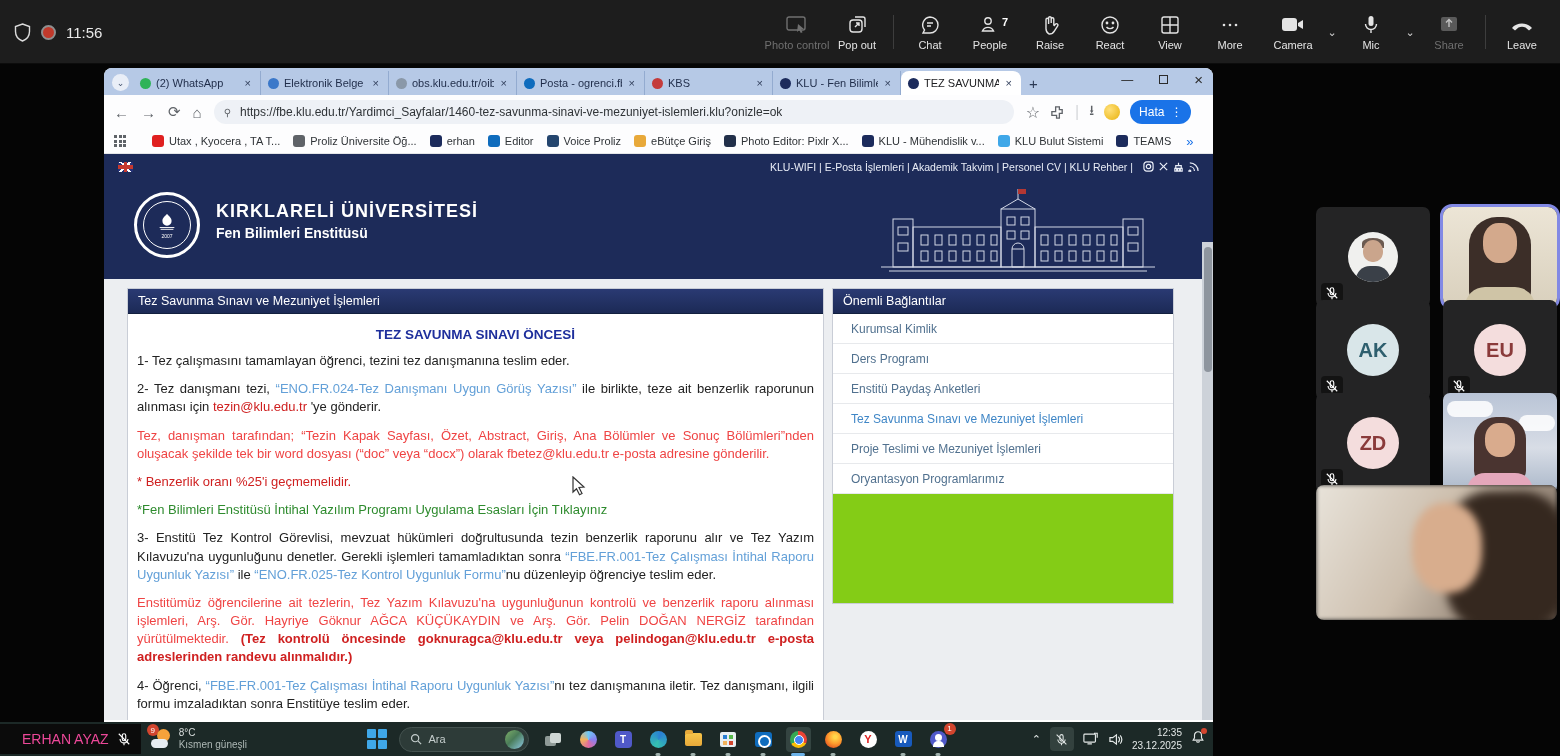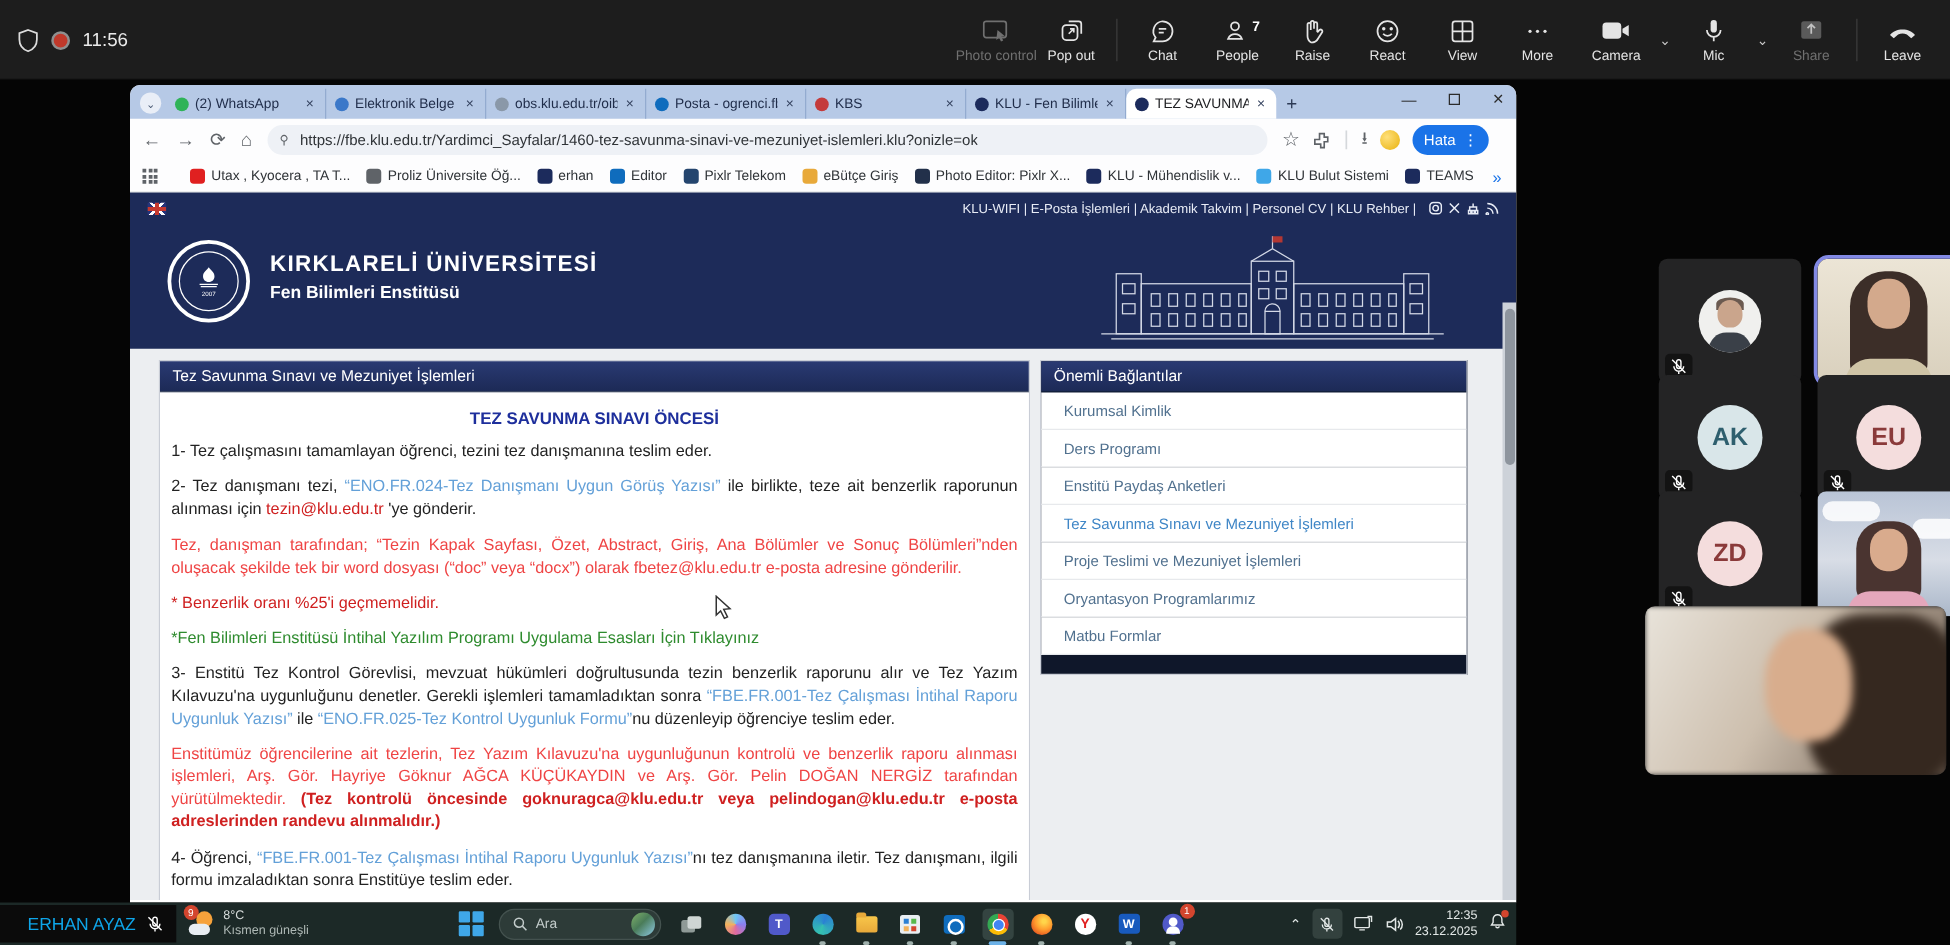--- a/index.html
+++ b/index.html
@@ -80,29 +80,29 @@
   .panel-h{height:25px;background:linear-gradient(#2a3a73,#1c2a56);color:#fff;font-size:12.5px;display:flex;align-items:center;padding:0 10px;border-bottom:1px solid #12203f;}
   .main-panel{left:23px;top:134px;width:697px;bottom:-6px;}
   .main-body{position:absolute;inset:25px 0 0 0;background:#fff;padding:6px 9px;overflow:hidden;}
   .ctitle{text-align:center;color:#1e2f9c;font-weight:bold;font-size:13.5px;margin:7px 0 4px 0;}
   .para{font-size:13px;line-height:1.4;color:#222;text-align:justify;margin:10px 0;}
   .seg-l{color:#63a0d8;}
   .seg-r{color:#cf2020;}
   .seg-rb{color:#cf2020;font-weight:bold;}
   .seg-p{color:#ef4444;}
   .seg-g{color:#2e8b2e;}
-  .side-panel{left:728px;top:134px;width:342px;height:252px;background:#0f172a;}
+  .side-panel{left:728px;top:134px;width:342px;height:316px;background:#84cc16;}
   .side-link{height:30px;display:flex;align-items:center;padding:0 18px;font-size:12px;color:#51718f;border-bottom:1px solid #e7e9ec;background:#fff;cursor:pointer;}
   .side-link.active{color:#3f86c6;}
   .scrollbar{position:absolute;right:0;top:88px;width:11px;bottom:0;background:#cdd2d9;}
   .scroll-thumb{position:absolute;left:1.5px;top:5px;width:8px;height:125px;border-radius:4px;background:#8e959e;}
 
   
   .people-col{position:absolute;left:1316px;top:207px;width:241px;}
-  .tile{position:absolute;width:114px;height:100px;border-radius:7px;background:#242425;overflow:hidden;margin-left:11px;}
+  .tile{position:absolute;width:114px;height:100px;border-radius:7px;background:#242425;overflow:hidden;}
   .tile.video-active{outline:3px solid #8289e4;border-radius:9px;}
   .initials{position:absolute;left:50%;top:50%;transform:translate(-50%,-50%);width:52px;height:52px;border-radius:50%;display:flex;align-items:center;justify-content:center;font-size:20px;font-weight:bold;}
   .mutebox{position:absolute;left:5px;bottom:5px;width:22px;height:19px;border-radius:4px;background:rgba(15,15,15,.8);display:flex;align-items:center;justify-content:center;}
   .mutebox svg{stroke:#fff;fill:none;stroke-width:1.3;}
   .avatar-photo{position:absolute;left:50%;top:50%;transform:translate(-50%,-50%);width:50px;height:50px;border-radius:50%;background:#f0f0ee;overflow:hidden;}
   .ap-head{position:absolute;left:50%;top:8px;transform:translateX(-50%);width:20px;height:22px;border-radius:50% 50% 45% 45%;background:#caa58c;}
   .ap-hair{position:absolute;left:50%;top:6px;transform:translateX(-50%);width:22px;height:10px;border-radius:50% 50% 0 0;background:#6b5a50;}
   .ap-body{position:absolute;left:50%;bottom:-4px;transform:translateX(-50%);width:34px;height:20px;border-radius:14px 14px 0 0;background:#3a4048;}
   .vid1{position:absolute;inset:0;background:linear-gradient(#ece5d6,#d9d0bd);}
   .vid1 .hair{position:absolute;left:50%;top:10px;transform:translateX(-50%);width:62px;height:86px;border-radius:28px 28px 12px 12px;background:#3c2e28;}
@@ -113,21 +113,21 @@
   .vid2 .hair{position:absolute;left:50%;top:24px;transform:translateX(-50%);width:52px;height:64px;border-radius:22px 22px 10px 10px;background:#4a3430;}
   .vid2 .face{position:absolute;left:50%;top:30px;transform:translateX(-50%);width:30px;height:34px;border-radius:45%;background:#d9ab8d;}
   .vid2 .body{position:absolute;left:50%;bottom:-6px;transform:translateX(-50%);width:66px;height:26px;border-radius:18px 18px 0 0;background:#e4a7bb;}
   .bigtile{position:absolute;left:1316px;top:485px;width:241px;height:135px;border-radius:8px;background:#202020;overflow:hidden;}
   .bigvid{position:absolute;inset:0;background:linear-gradient(120deg,#e8e3da 0%,#cdbfae 45%,#6a5a4e 100%);filter:blur(2px);}
   .bigvid .hair{position:absolute;left:54%;top:6px;width:120px;height:140px;border-radius:45px;background:#35281f;filter:blur(4px);}
   .bigvid .face{position:absolute;left:40%;top:18px;width:70px;height:90px;border-radius:45%;background:#d8ad8d;filter:blur(3px);}
 
   
   .taskbar{position:absolute;left:0;top:722px;width:1213px;height:34px;background:#1c2927;display:flex;align-items:center;}
-  .presenter{height:30px;background:#0b0b0b;display:flex;align-items:center;gap:8px;color:#0ea5e9;font-size:14px;padding:0 10px 0 22px;}
+  .presenter{height:30px;background:#0b0b0b;display:flex;align-items:center;gap:8px;color:#ec4899;font-size:14px;padding:0 10px 0 22px;}
   .presenter svg{stroke:#fff;fill:none;stroke-width:1.3;}
   .weather{display:flex;align-items:center;gap:6px;margin-left:10px;}
   .wicon{position:relative;width:22px;height:20px;}
   .wsun{position:absolute;left:6px;top:0;width:13px;height:13px;border-radius:50%;background:#f6a23b;}
   .wcloud{position:absolute;left:0;bottom:1px;width:17px;height:9px;border-radius:6px;background:#e8edf2;}
   .wbadge{position:absolute;left:-4px;top:-5px;min-width:12px;height:12px;border-radius:7px;background:#d3452e;color:#fff;font-size:8px;display:flex;align-items:center;justify-content:center;padding:0 2px;}
   .wtxt{color:#d8dddc;font-size:10px;line-height:1.25;}
   .winbtn{margin-left:120px;display:grid;grid-template-columns:9px 9px;grid-gap:1.5px;cursor:pointer;}
   .winbtn i{width:9px;height:9px;background:#3fa7e8;border-radius:1px;}
   .searchpill{margin-left:12px;width:130px;height:25px;border-radius:13px;background:#2d3b38;border:1px solid #44524f;display:flex;align-items:center;gap:7px;padding:0 4px 0 10px;color:#c3cccb;font-size:11px;cursor:text;}
@@ -400,21 +400,21 @@
           <div class="bm">
             <span class="bico" style="background: rgb(28, 43, 92);"></span>
             <span>erhan</span>
           </div>
           <div class="bm">
             <span class="bico" style="background: rgb(15, 108, 189);"></span>
             <span>Editor</span>
           </div>
           <div class="bm">
             <span class="bico" style="background: rgb(36, 69, 110);"></span>
-            <span>Pixlr Telekom</span>
+            <span>Voice Proliz</span>
           </div>
           <div class="bm">
             <span class="bico" style="background: rgb(232, 169, 58);"></span>
             <span>eBütçe Giriş</span>
           </div>
           <div class="bm">
             <span class="bico" style="background: rgb(34, 48, 74);"></span>
             <span>Photo Editor: Pixlr X...</span>
           </div>
           <div class="bm">
@@ -543,21 +543,20 @@
 
       <div class="panel side-panel">
         <div class="panel-h">Önemli Bağlantılar</div>
         <div id="side-links">
             <div class="side-link">Kurumsal Kimlik</div>
             <div class="side-link">Ders Programı</div>
             <div class="side-link">Enstitü Paydaş Anketleri</div>
             <div class="side-link active">Tez Savunma Sınavı ve Mezuniyet İşlemleri</div>
             <div class="side-link">Proje Teslimi ve Mezuniyet İşlemleri</div>
             <div class="side-link">Oryantasyon Programlarımız</div>
-            <div class="side-link">Matbu Formlar</div>
           </div>
       </div>
 
       <div class="scrollbar">
         <div class="scroll-thumb"></div>
       </div>
     </div>
   </div>
 
   <div class="people-col" id="tiles">

